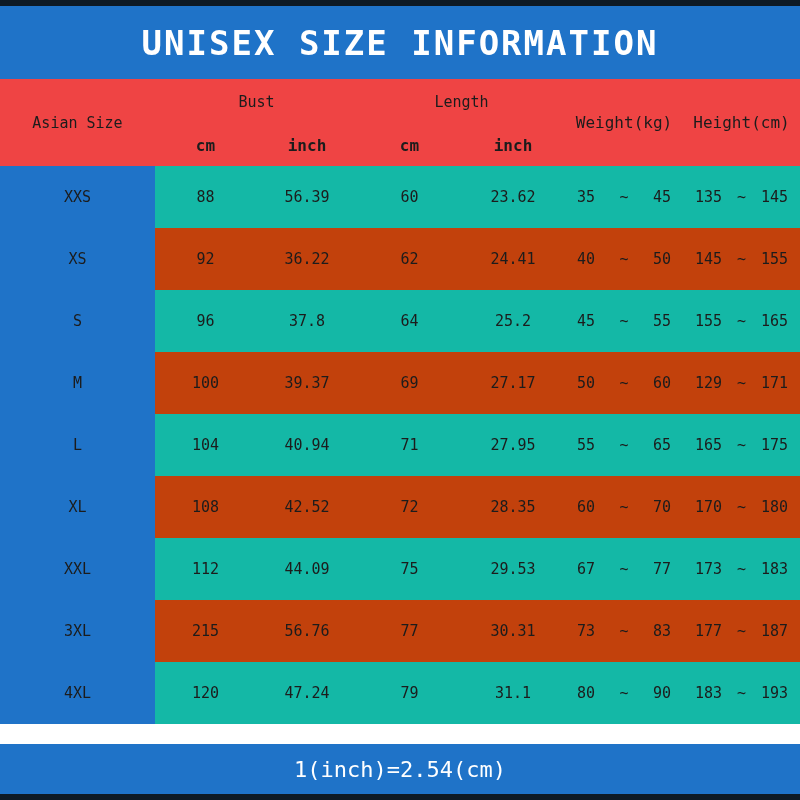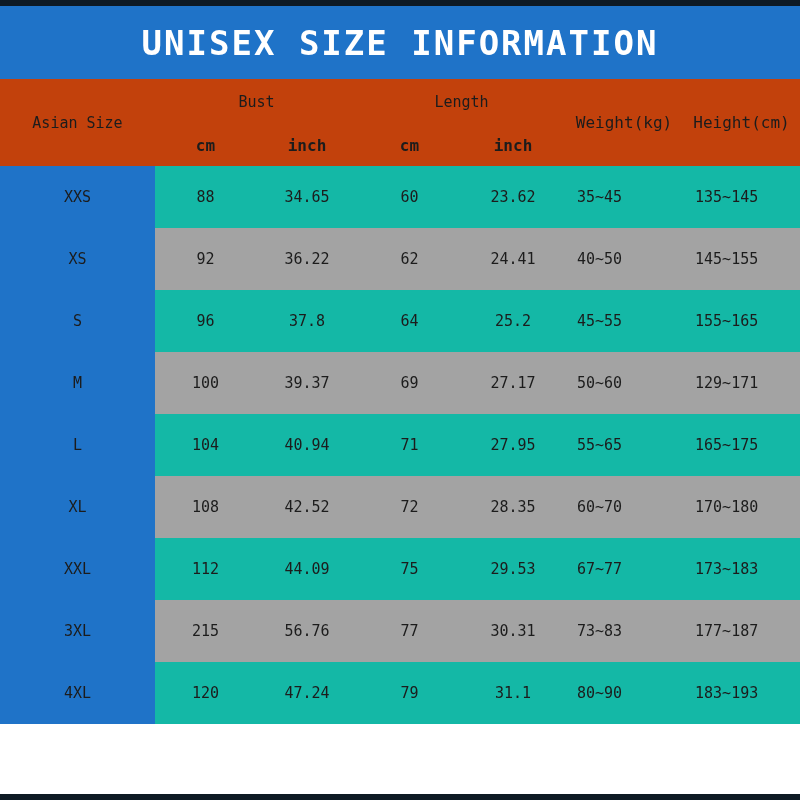--- a/index.html
+++ b/index.html
@@ -61,21 +61,21 @@
     padding: 0;
     text-align: center;
     vertical-align: middle;
     font-size: 15px;
     color: #1c1c1c;
     border: 0;
   }
 
   
   .hd {
-    background: #c2410c;
+    background: #ef4444;
     color: #ffffff;
     border: 2px solid #ffffff;
     font-size: 19px;
     white-space: nowrap;
   }
   .hd.small {
     font-size: 16px;
   }
   .hd.unit {
     font-size: 16px;
@@ -97,27 +97,28 @@
   .dc {
     border-right: 2px dotted #4a4a4a;
     border-bottom: 2px dotted #8a8a8a;
     font-size: 15px;
     height: 62px;
   }
   .dc.last-col {
     border-right: 0;
   }
   .row-odd .dc { background: #14b8a6; }
-  .row-even .dc { background: #a3a3a3; }
+  .row-even .dc { background: #c2410c; }
   tr.last-row .dc { border-bottom: 0; }
 
   
   .range {
     display: flex;
     align-items: center;
+    justify-content: space-between;
     padding: 0 12px;
     box-sizing: border-box;
     height: 100%;
   }
   .range .val { flex: 0 0 auto; font-size: 15px; }
   .range .tilde { flex: 0 0 auto; font-size: 15px; }
 
   .footer-bar {
     position: absolute;
     left: 0;
@@ -169,21 +170,21 @@
       <tr>
         <td class="hd unit" style="height:42px">cm</td>
         <td class="hd unit" style="height:42px">inch</td>
         <td class="hd unit" style="height:42px">cm</td>
         <td class="hd unit" style="height:42px">inch</td>
       </tr>
 
       <tr class="row-odd">
         <td class="size-cell">XXS</td>
         <td class="dc">88</td>
-        <td class="dc">34.65</td>
+        <td class="dc">56.39</td>
         <td class="dc">60</td>
         <td class="dc">23.62</td>
         <td class="dc">
           <div class="range">
             <span class="val">35</span>
             <span class="tilde">~</span>
             <span class="val">45</span>
           </div>
         </td>
         <td class="dc last-col">
@@ -367,16 +368,19 @@
             <span class="val">183</span>
             <span class="tilde">~</span>
             <span class="val">193</span>
           </div>
         </td>
       </tr>
 
     </tbody>
   </table>
 
+  <div class="footer-bar">
+    <div class="footer-text">1(inch)=2.54(cm)</div>
+  </div>
 
   <div class="edge-bar bottom"></div>
 
 </div>
 
 </body></html>

